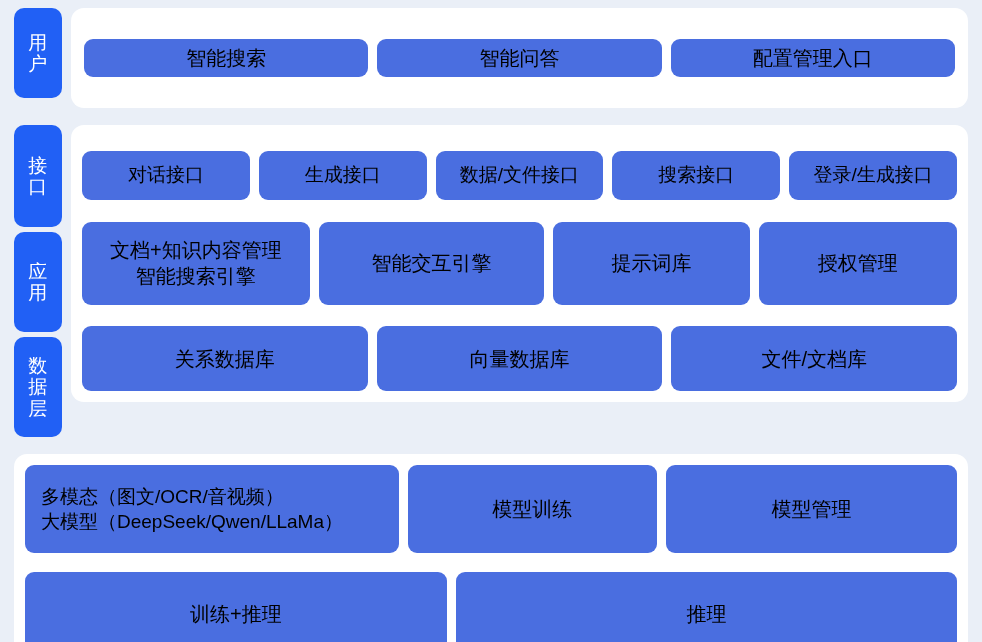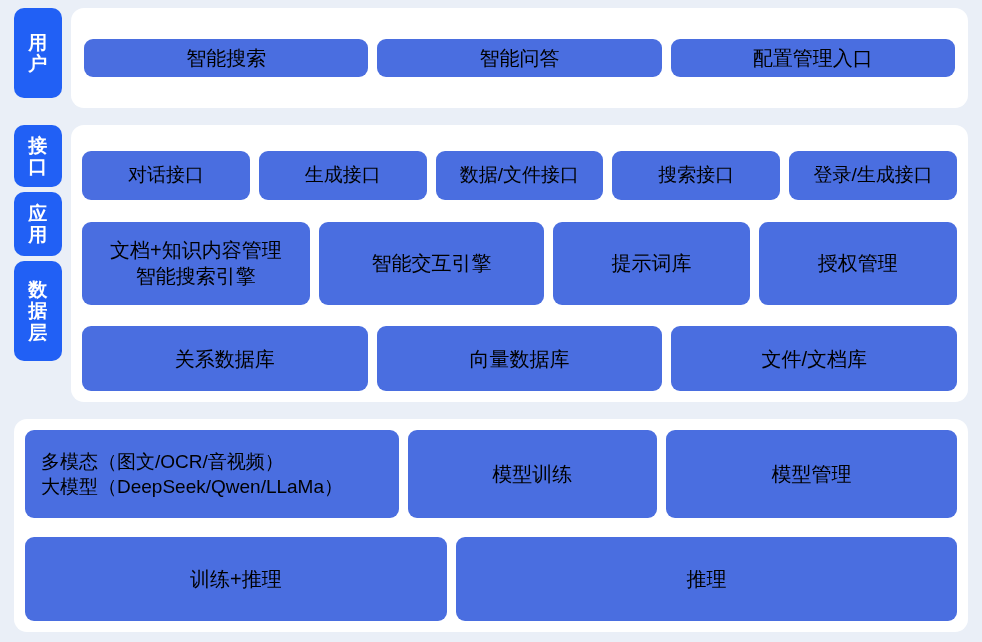--- a/index.html
+++ b/index.html
@@ -41,21 +41,21 @@
   .side-tab {
     background: #2160f5;
     color: #ffffff;
     border-radius: 10px;
     width: 48px;
     display: flex;
     align-items: center;
     justify-content: center;
     text-align: center;
     font-size: 19px;
-    font-weight: 700;
+    font-weight: 400;
     line-height: 1.12;
     letter-spacing: 0.5px;
     writing-mode: horizontal-tb;
     padding: 4px 0;
     box-sizing: border-box;
   }
   .side-tab span {
     display: block;
     width: 22px;
     word-break: break-all;
@@ -104,22 +104,22 @@
   
   .band-user .tab-column { flex: 0 0 48px; }
   .band-user .side-tab { height: 90px; }
   .band-user .panel { height: 100px; padding: 13px 13px; }
   .band-user .card { height: 100%; }
   .card-u1 { flex: 1 1 0; }
   .card-u2 { flex: 1 1 0; }
   .card-u3 { flex: 1 1 0; }
 
   
-  .band-mid .side-tab.t-interface { height: 62px; }
-  .band-mid .side-tab.t-app { height: 64px; }
+  .band-mid .side-tab.t-interface { height: 102px; }
+  .band-mid .side-tab.t-app { height: 100px; }
   .band-mid .side-tab.t-data { height: 100px; }
   .band-mid .panel { height: 277px; justify-content: space-between; }
   .band-mid .row { height: 64px; }
   .band-mid .row.r-app { height: 83px; }
   .band-mid .row.r-data { height: 65px; }
 
   .row.r-interface .card { flex: 1 1 0; font-size: 19px; margin-top: 15px; }
   .row.r-app .card-a1 { flex: 1.08 1 0; }
   .row.r-app .card-a2 { flex: 1.07 1 0; }
   .row.r-app .card-a3 { flex: 0.92 1 0; text-align: center; }

